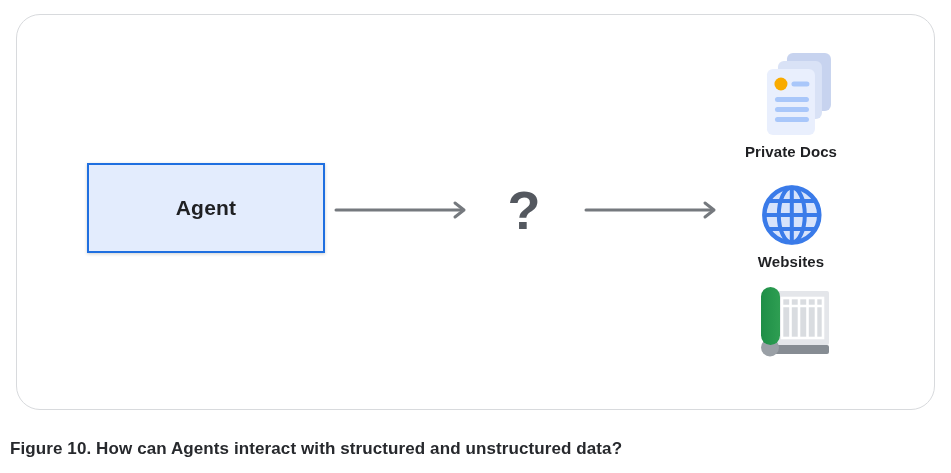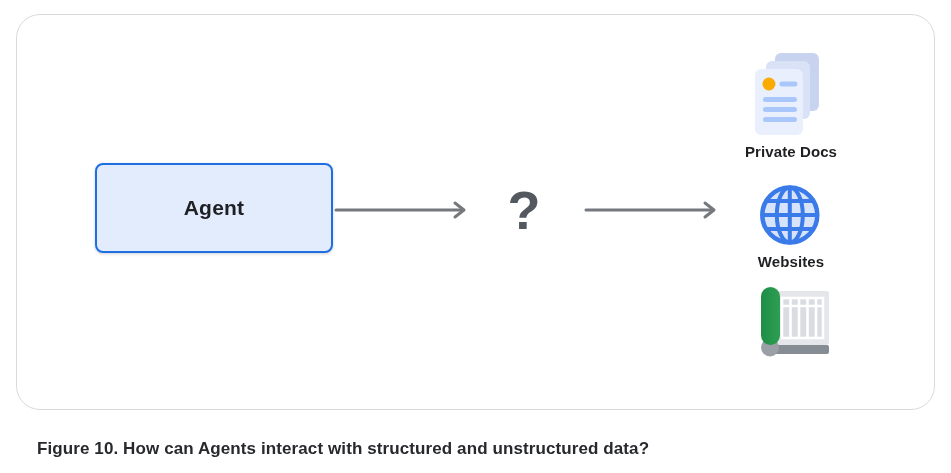--- a/index.html
+++ b/index.html
@@ -22,27 +22,27 @@
     top: 14px;
     width: 917px;
     height: 394px;
     background: #ffffff;
     border: 1px solid var(--panel-border, #d8dadd);
     border-radius: 24px;
   }
   
   .agent-box {
     position: absolute;
-    left: 78px;
+    left: 70px;
     top: 148px;
     width: 234px;
     height: 86px;
     background: var(--agent-box-fill, #e3ecfd);
     border: 2px solid var(--accent-blue, #1f6fe0);
-    border-radius: 8px;
+    border-radius: 0;
     box-shadow: 0 1px 3px rgba(60,64,67,0.25);
     display: flex;
     align-items: center;
     justify-content: center;
   }
   .agent-label {
     font-size: 21px;
     font-weight: 600;
     letter-spacing: 0.2px;
     color: #1f2023;
@@ -65,42 +65,41 @@
     font-weight: 700;
     color: var(--question-gray, #54585f);
   }
   
   .target {
     position: absolute;
     left: 774px;
     transform: translateX(-50%);
     display: flex;
     flex-direction: column;
-    align-items: flex-start;
+    align-items: flex-end;
     gap: 6px;
   }
   .target-docs { top: 38px; }
   .target-web  { top: 168px; }
   .target-data { top: 272px; }
   .target-label {
     font-size: 15px;
     font-weight: 600;
     letter-spacing: 0.1px;
     color: var(--label-text, #1f2023);
     white-space: nowrap;
   }
   .caption {
     position: absolute;
     left: 10px;
     top: 439px;
     font-size: 17px;
     font-weight: 700;
     letter-spacing: 0.1px;
     color: #27292d;
-    margin-left: 27px;
   }
 </style>
 </head>
 <body>
 
 <div class="page">
 
   <div class="panel">
 
     <div class="agent-box">

